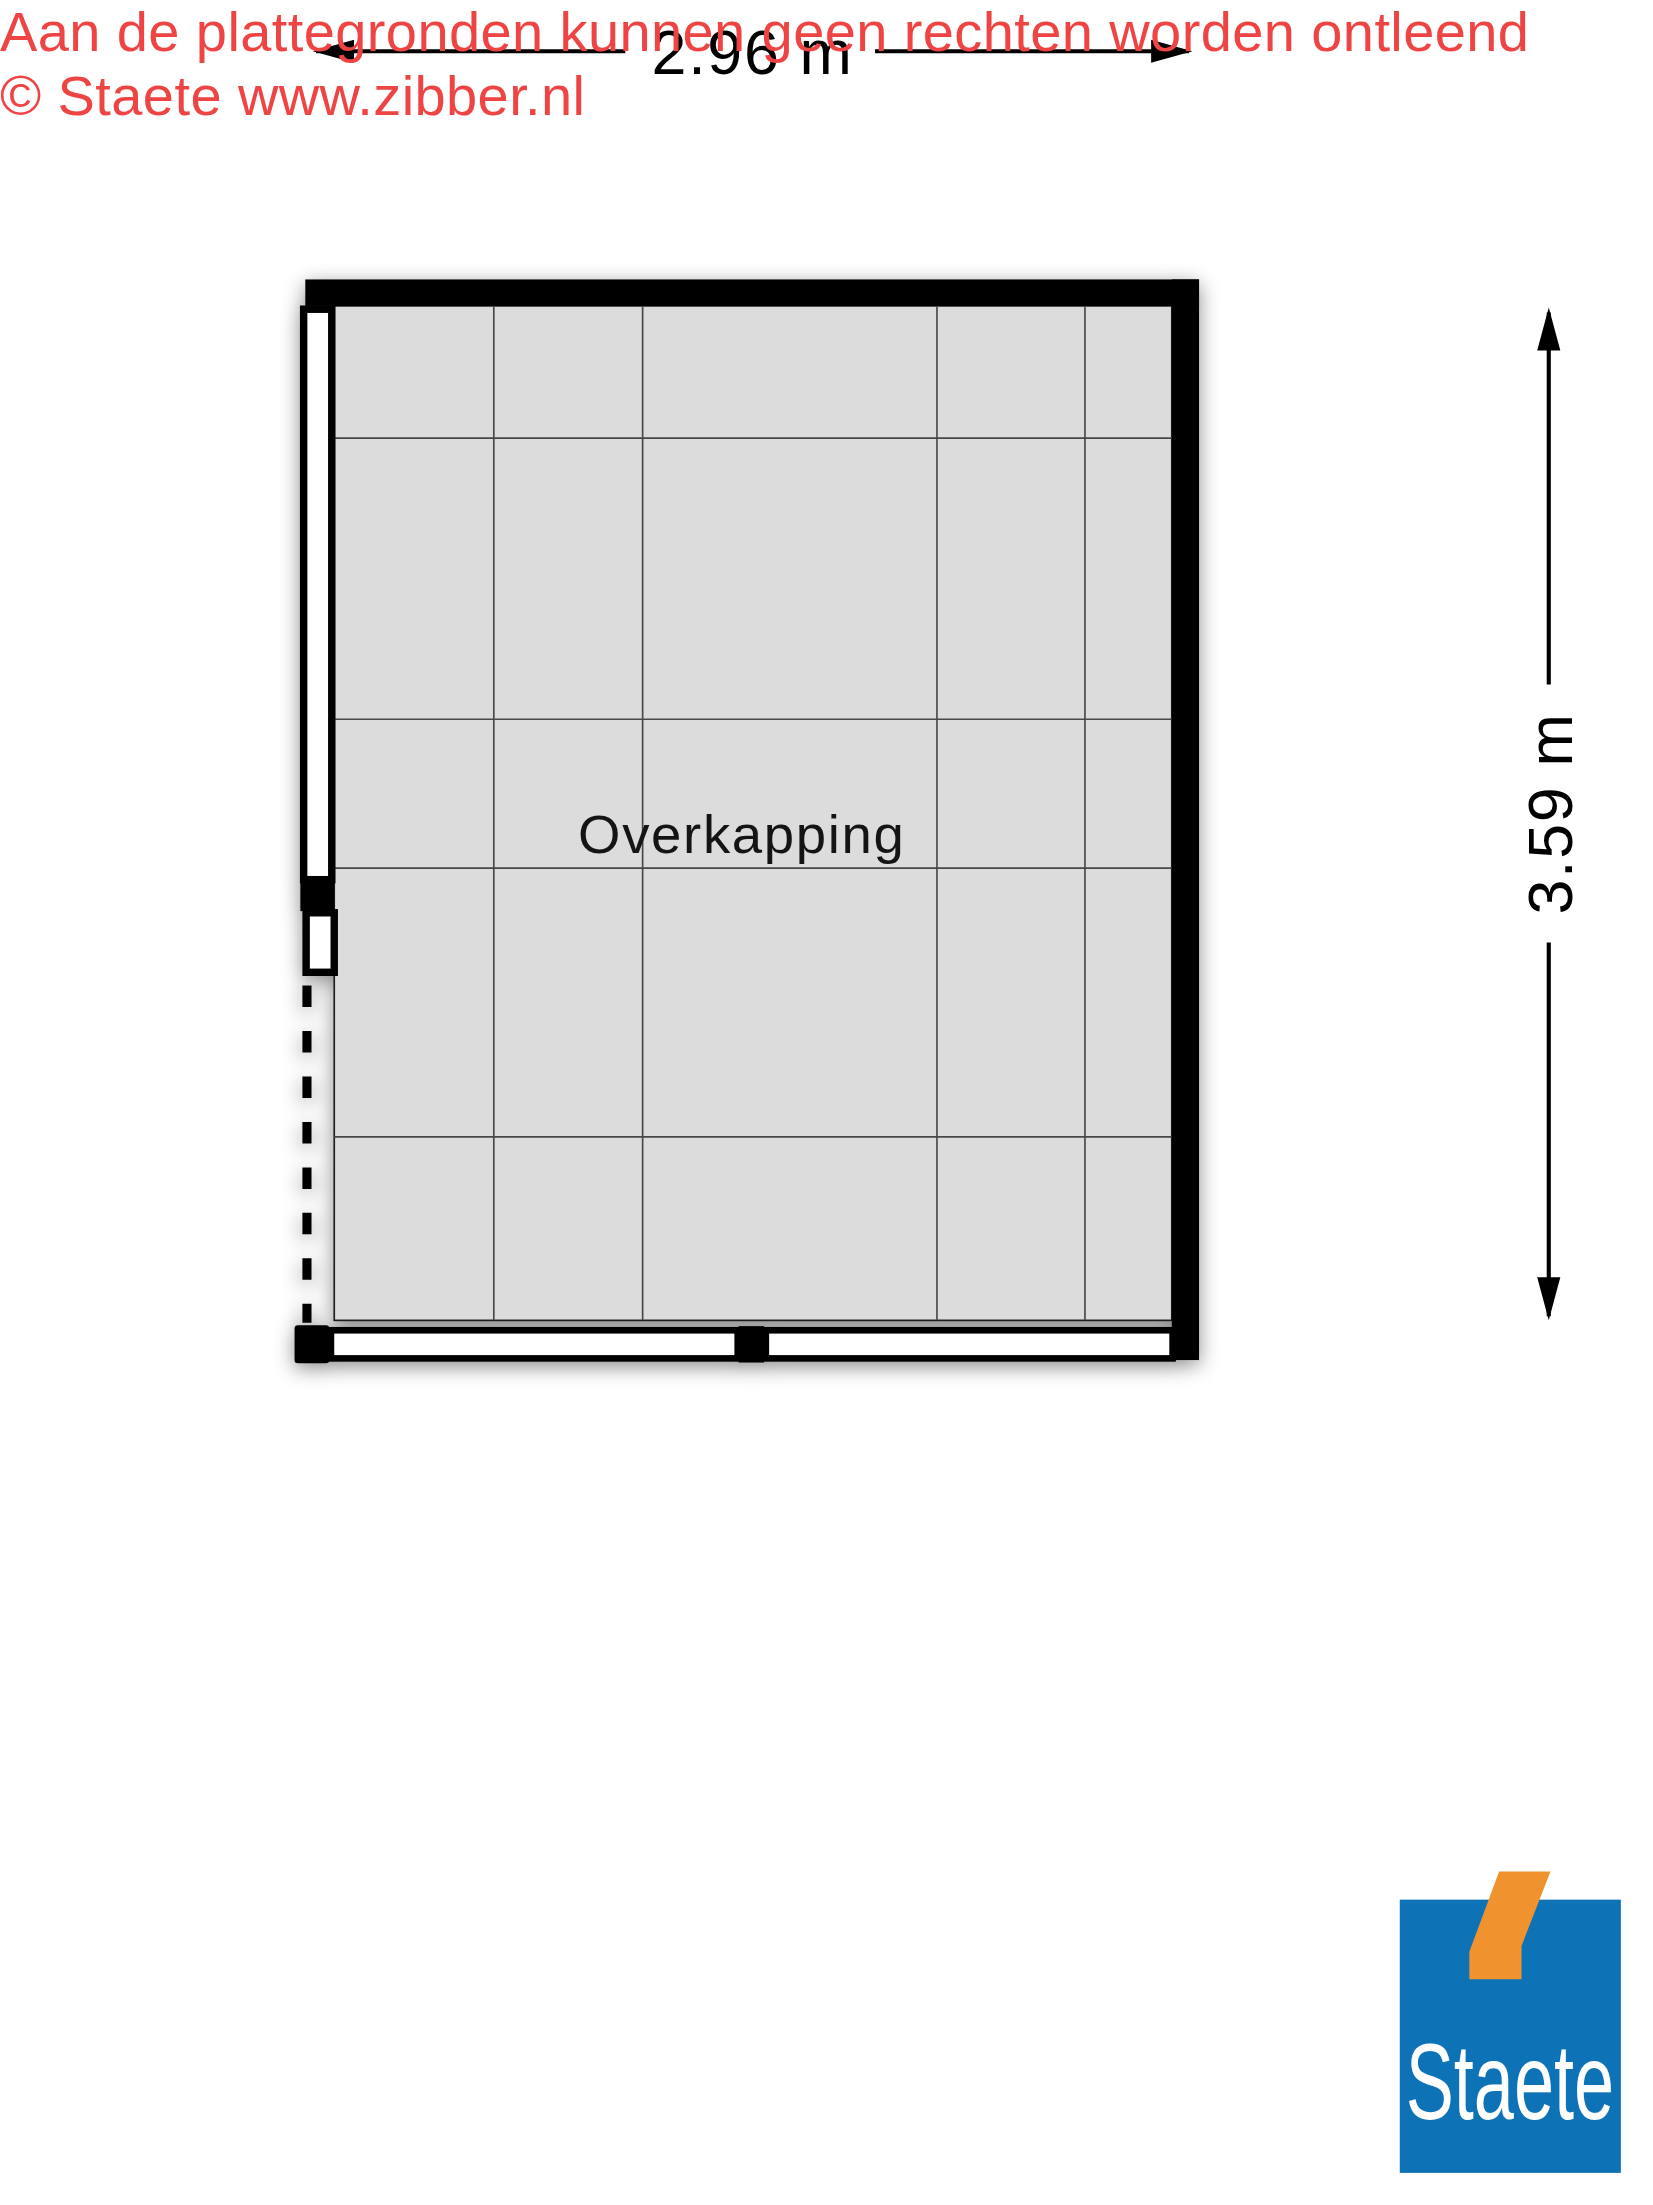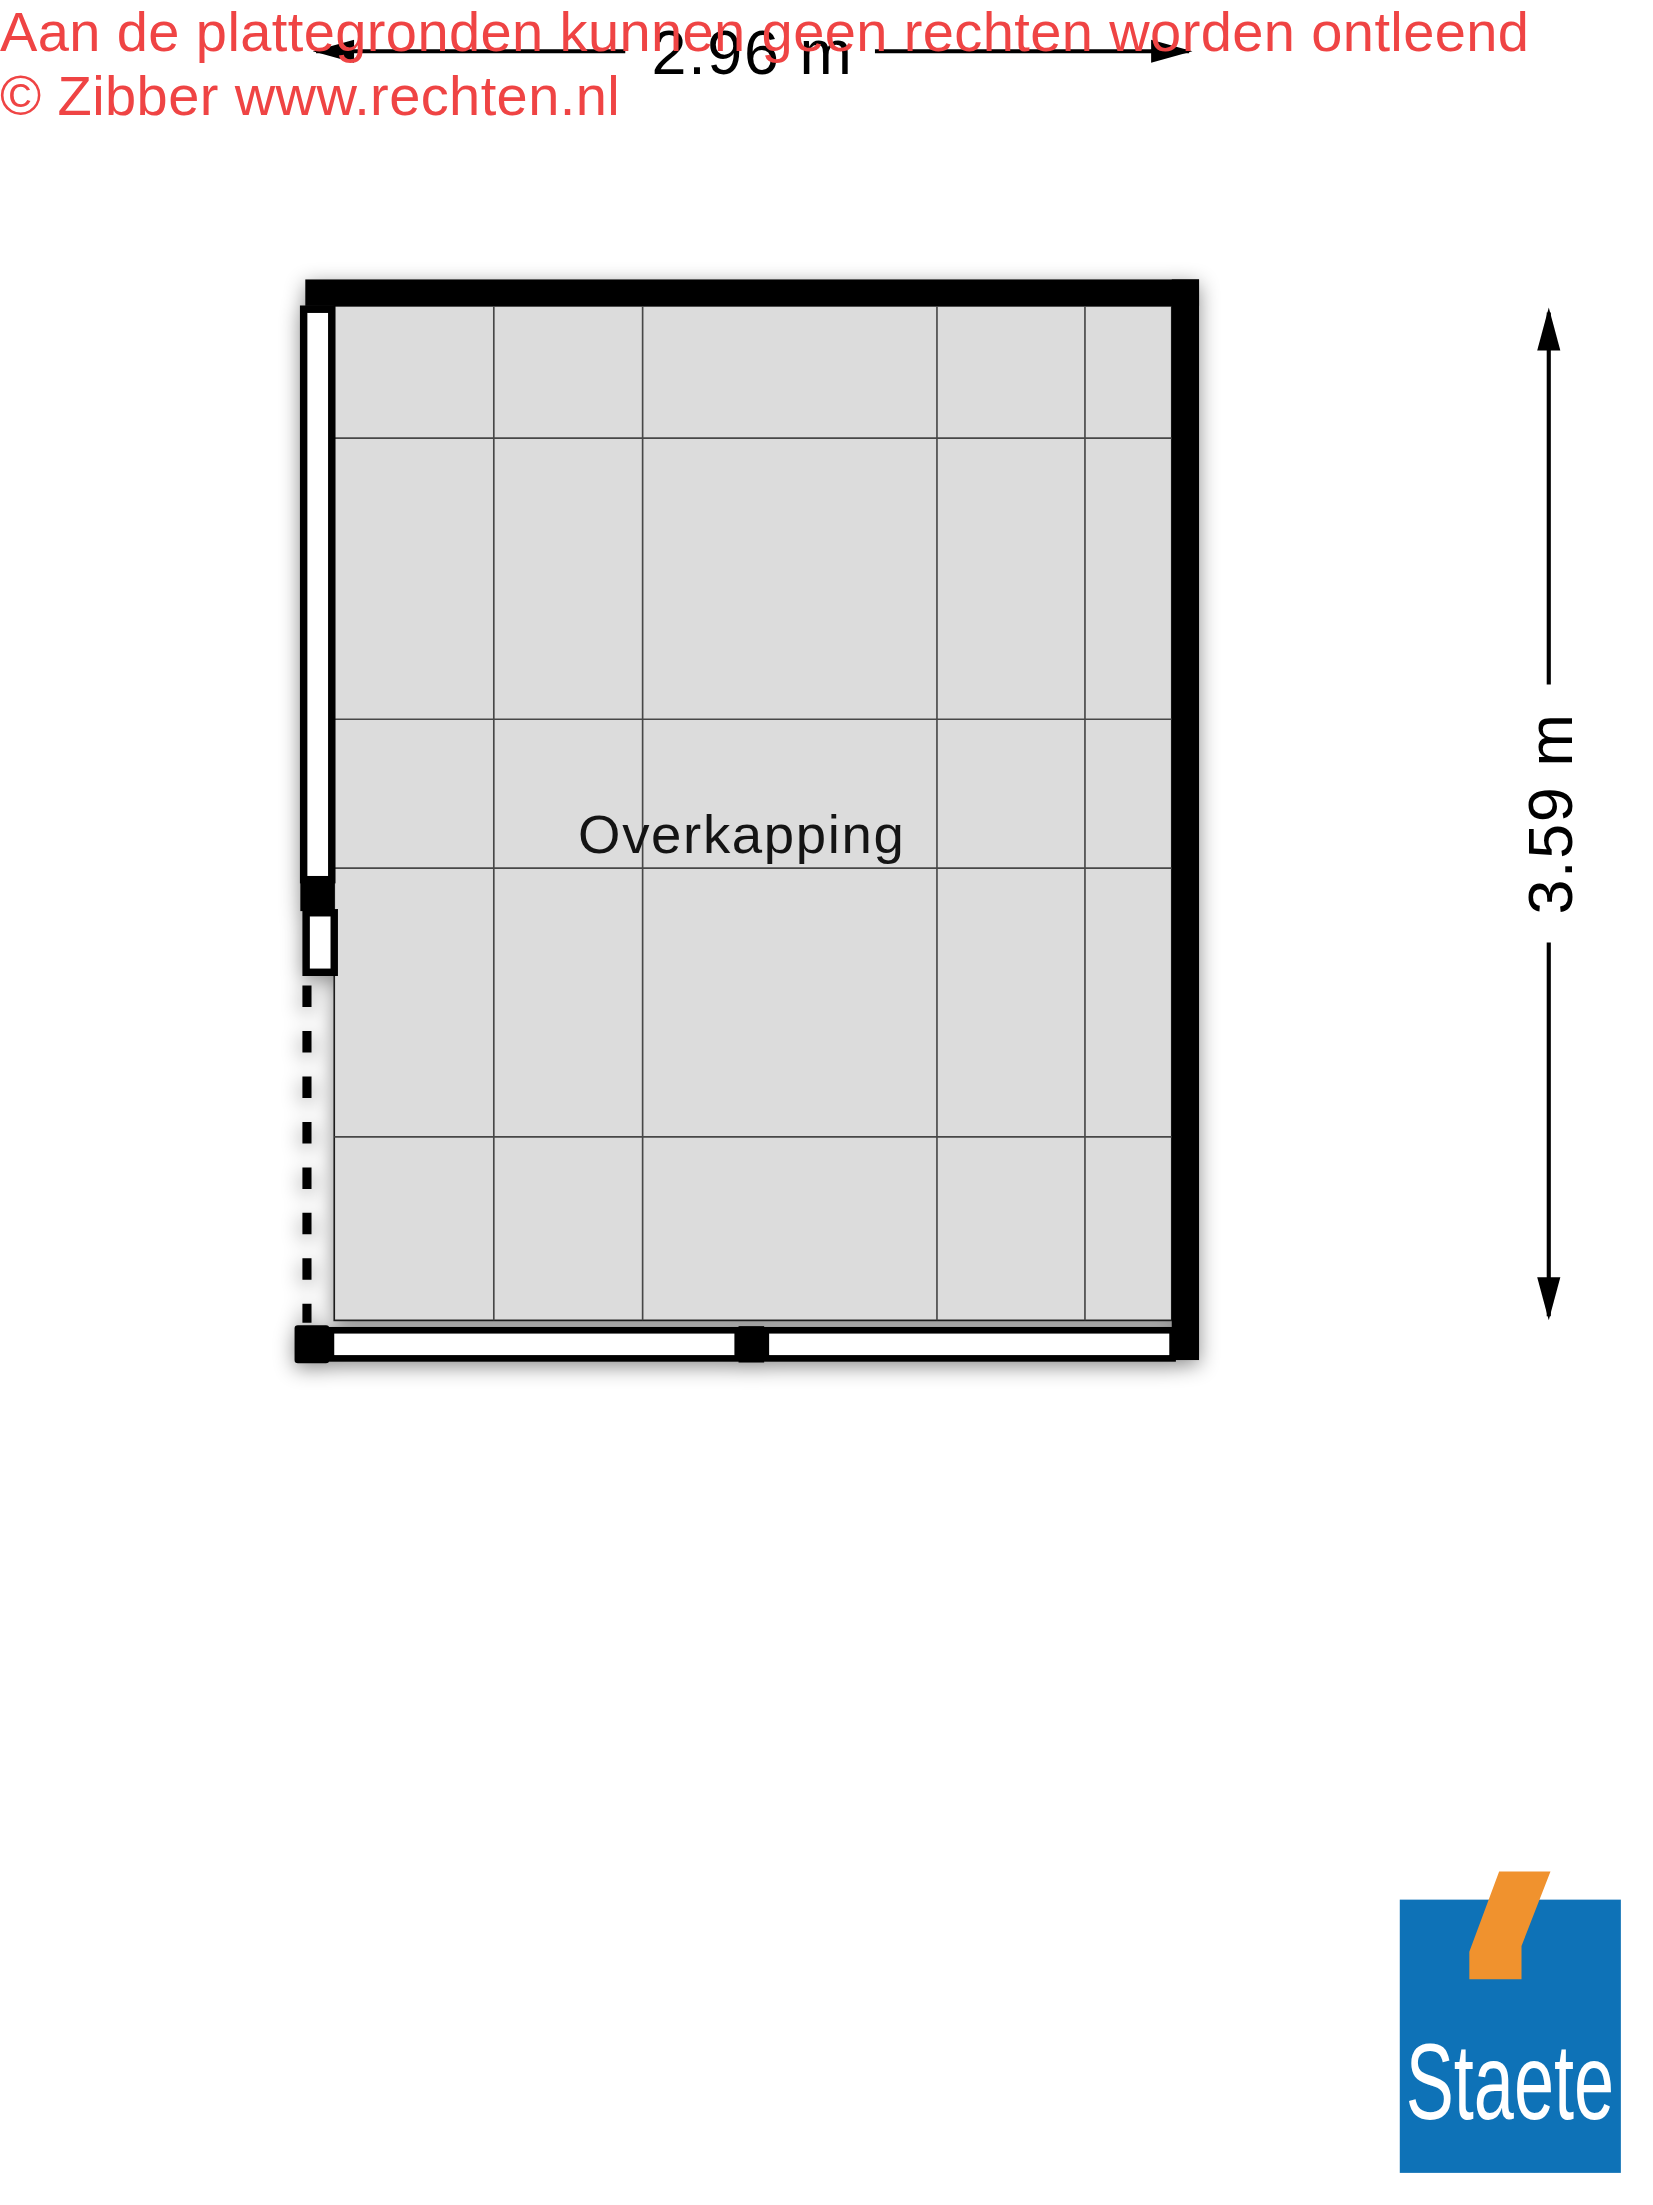--- a/index.html
+++ b/index.html
@@ -107,21 +107,21 @@
       <line x1="1873" y1="378" x2="1873" y2="828"></line>
       <line x1="1873" y1="1140" x2="1873" y2="1592"></line>
       <polygon points="1873,372 1859,424 1887,424" stroke="none" fill="#000000"></polygon>
       <polygon points="1873,1597 1859,1545 1887,1545" stroke="none" fill="#000000"></polygon>
     </g>
     <text text-anchor="middle" class="dim-text" transform="translate(1901,984) rotate(-90)">3.59 m</text>
   </svg>
 
   <div class="disclaimer">
     <div>Aan de plattegronden kunnen geen rechten worden ontleend</div>
-    <div>© Zibber www.rechten.nl</div>
+    <div>© Staete www.zibber.nl</div>
   </div>
 
   <svg class="logo-svg" viewBox="0 0 320 407">
     <rect x="13" y="37" width="267" height="330" fill="#0e72b7"></rect>
     <polygon points="133,3 195,3 160,93 160,133 97,133 97,100" fill="#f0922e"></polygon>
     <text x="0" y="0" text-anchor="middle" class="logo-text" transform="translate(146,302) scale(0.67,1)">Staete</text>
   </svg>
 
 </div>
 

